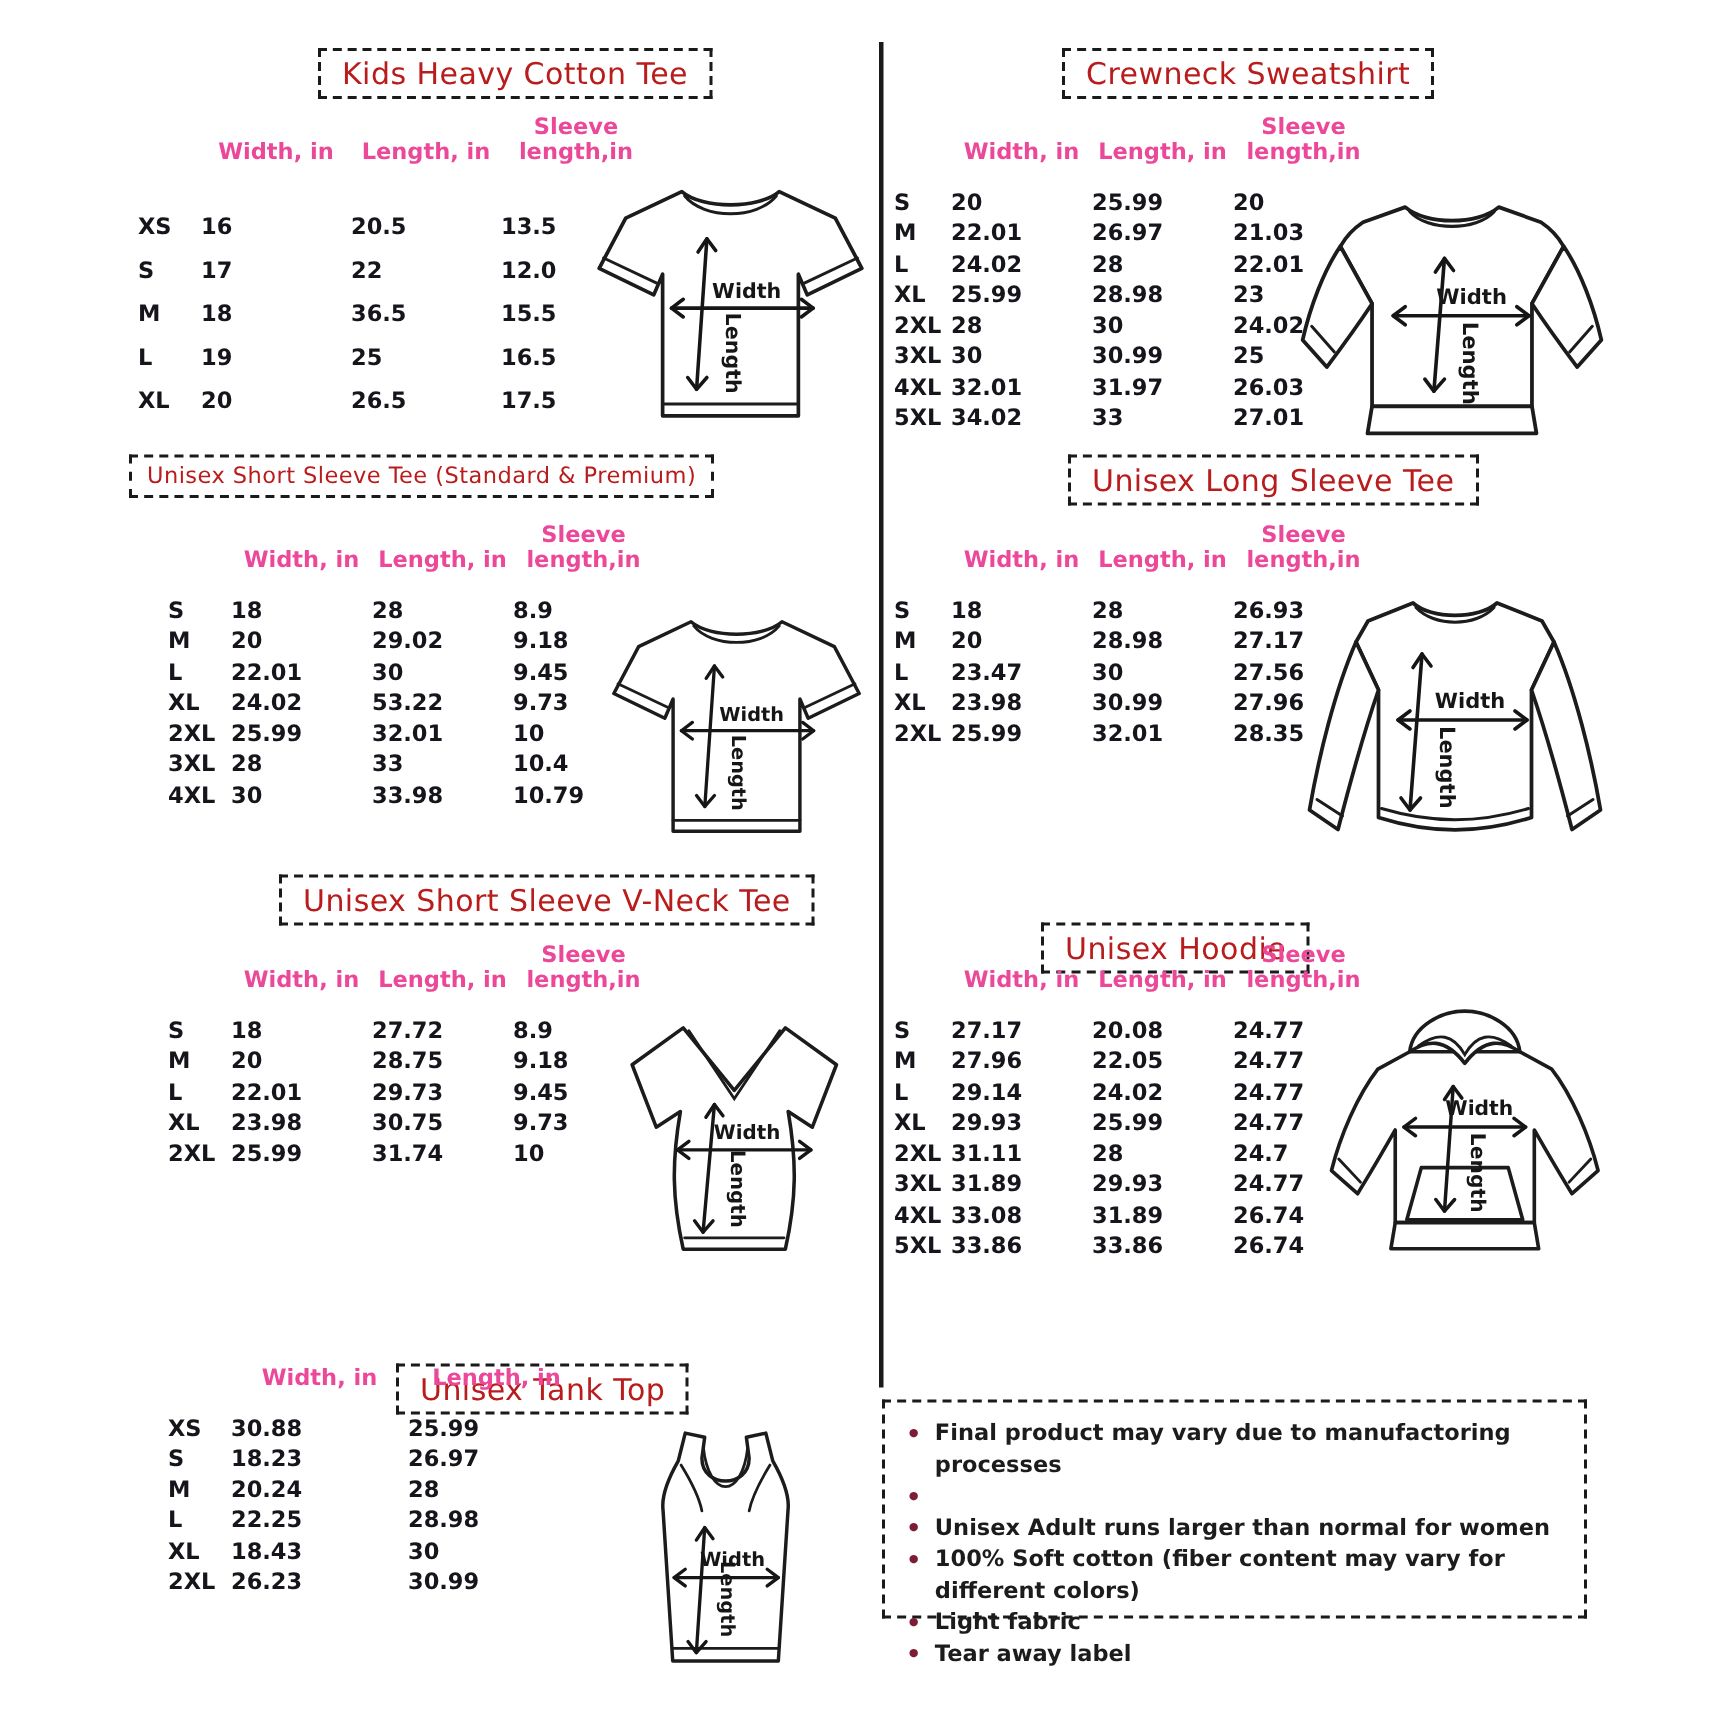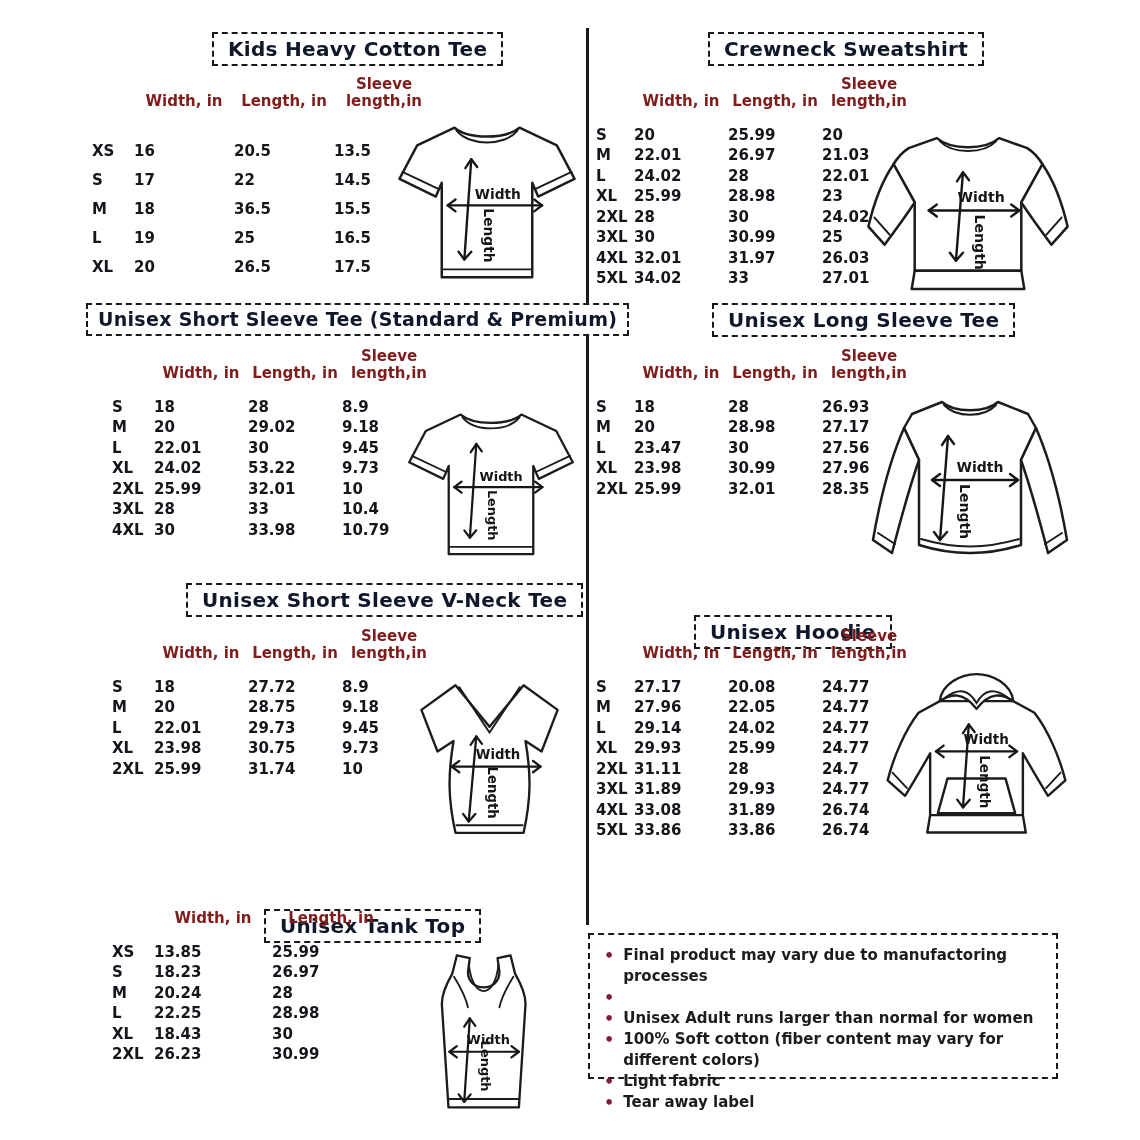--- a/index.html
+++ b/index.html
@@ -2,30 +2,30 @@
 <html><head>
 <meta charset="utf-8">
 <style>
   html,body{margin:0;padding:0;background:#ffffff;}
   .page{
     position:relative;width:1140px;height:1140px;background:#ffffff;overflow:hidden;
     font-family:"DejaVu Sans","Liberation Sans",sans-serif;color:#1c1c22;
   }
   .title-box{
     position:absolute;border:2px dashed #1a1a1a;background:#fff;
-    color:#0f172a;font-weight:bold;font-size:20px;letter-spacing:.3px;
+    color:#b91c1c;font-weight:normal;font-size:20px;letter-spacing:.3px;
     padding:4px 14px;white-space:nowrap;line-height:1.1;
   }
-  .title-box.small{font-size:19px;padding:4px 10px;}
+  .title-box.small{font-size:15px;padding:4px 10px;}
   .divider{position:absolute;background:#1a1a1a;}
   
   .tbl{position:absolute;}
   .hrow{display:flex;align-items:flex-end;margin-bottom:14px;}
   .hcell{
-    width:94px;text-align:center;color:#7f1d1d;font-weight:bold;font-size:15px;
+    width:94px;text-align:center;color:#ec4899;font-weight:bold;font-size:15px;
     line-height:1.15;white-space:pre-line;
   }
   .scell{width:42px;}
   .drow{display:flex;align-items:center;height:20.5px;}
   .drow .scell{font-weight:bold;font-size:15px;color:#15151c;}
   .vcell{width:94px;font-weight:bold;font-size:15px;color:#15151c;}
   .kids .drow{height:29px;}
   .kids .hrow{margin-bottom:26px;}
   .kids .vcell,.kids .hcell{width:100px;}
   .tank .vcell,.tank .hcell{width:118px;}
@@ -66,21 +66,21 @@
         <div class="drow">
           <span class="scell">XS</span>
           <span class="vcell">16</span>
           <span class="vcell">20.5</span>
           <span class="vcell">13.5</span>
         </div>
         <div class="drow">
           <span class="scell">S</span>
           <span class="vcell">17</span>
           <span class="vcell">22</span>
-          <span class="vcell">14.5</span>
+          <span class="vcell">12.0</span>
         </div>
         <div class="drow">
           <span class="scell">M</span>
           <span class="vcell">18</span>
           <span class="vcell">36.5</span>
           <span class="vcell">15.5</span>
         </div>
         <div class="drow">
           <span class="scell">L</span>
           <span class="vcell">19</span>
@@ -480,21 +480,21 @@
   <section>
     <div class="title-box" style="left:264px;top:909px;">Unisex Tank Top</div>
     <div class="tbl tank" style="left:112px;top:910px;">
         <div class="hrow">
           <span class="scell"></span>
           <span class="hcell">Width, in</span>
           <span class="hcell">Length, in</span>
         </div>
         <div class="drow">
           <span class="scell">XS</span>
-          <span class="vcell">13.85</span>
+          <span class="vcell">30.88</span>
           <span class="vcell">25.99</span>
         </div>
         <div class="drow">
           <span class="scell">S</span>
           <span class="vcell">18.23</span>
           <span class="vcell">26.97</span>
         </div>
         <div class="drow">
           <span class="scell">M</span>
           <span class="vcell">20.24</span>

